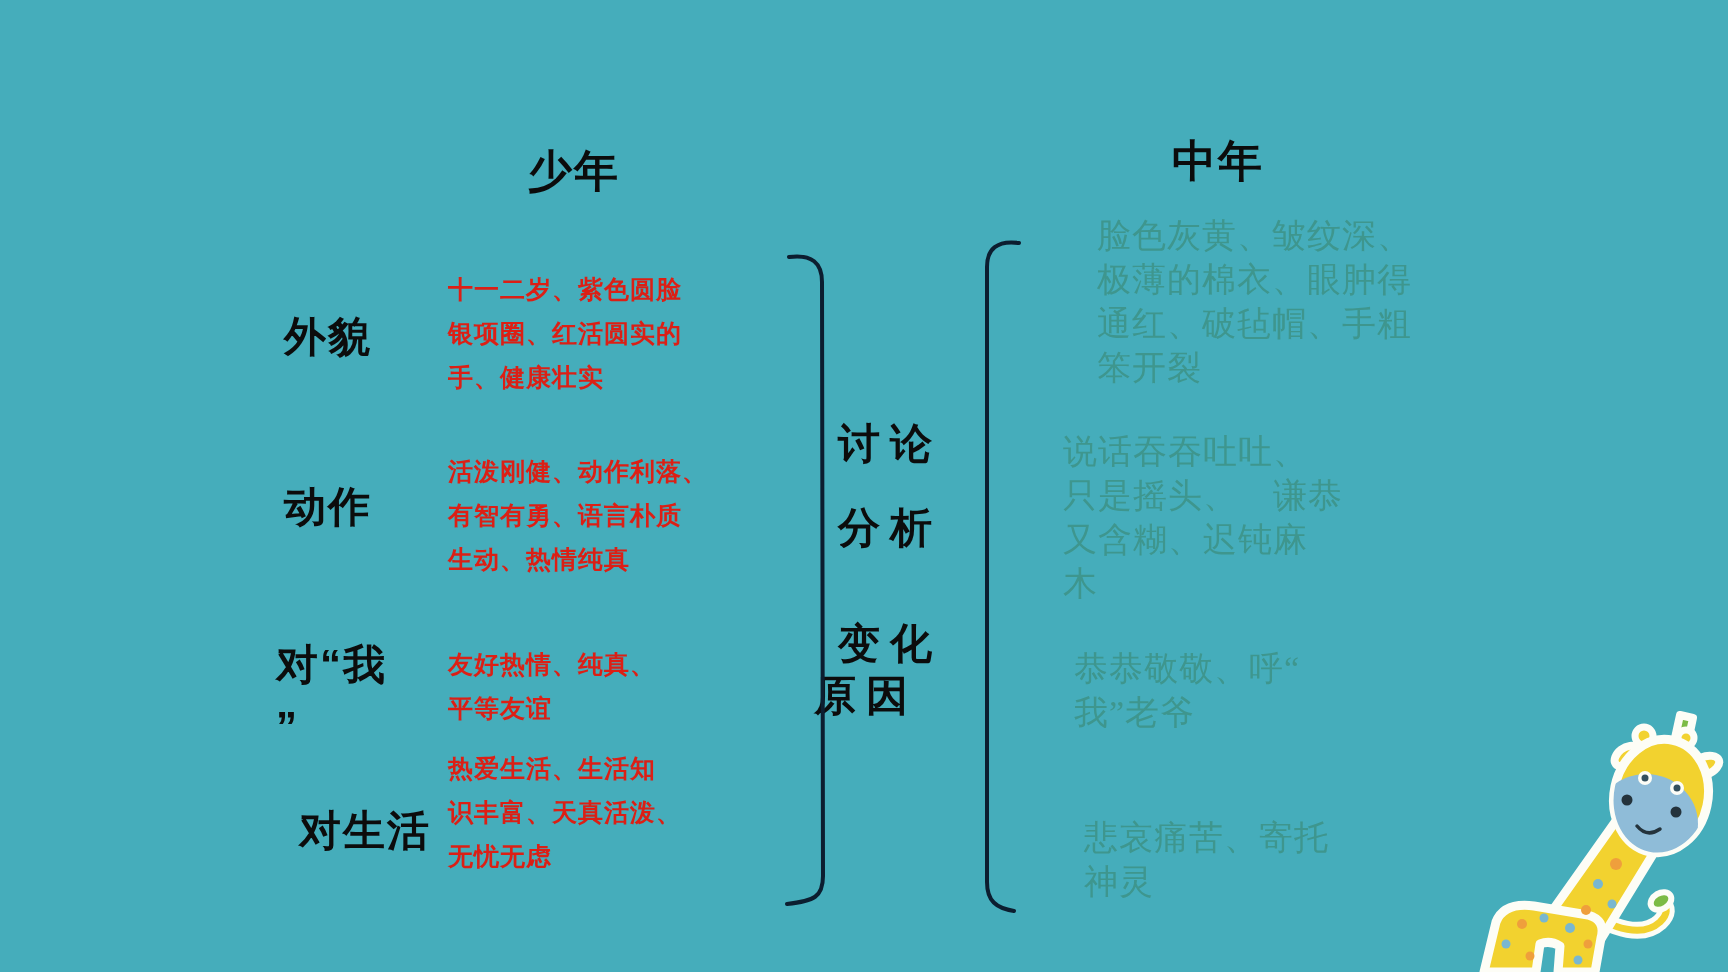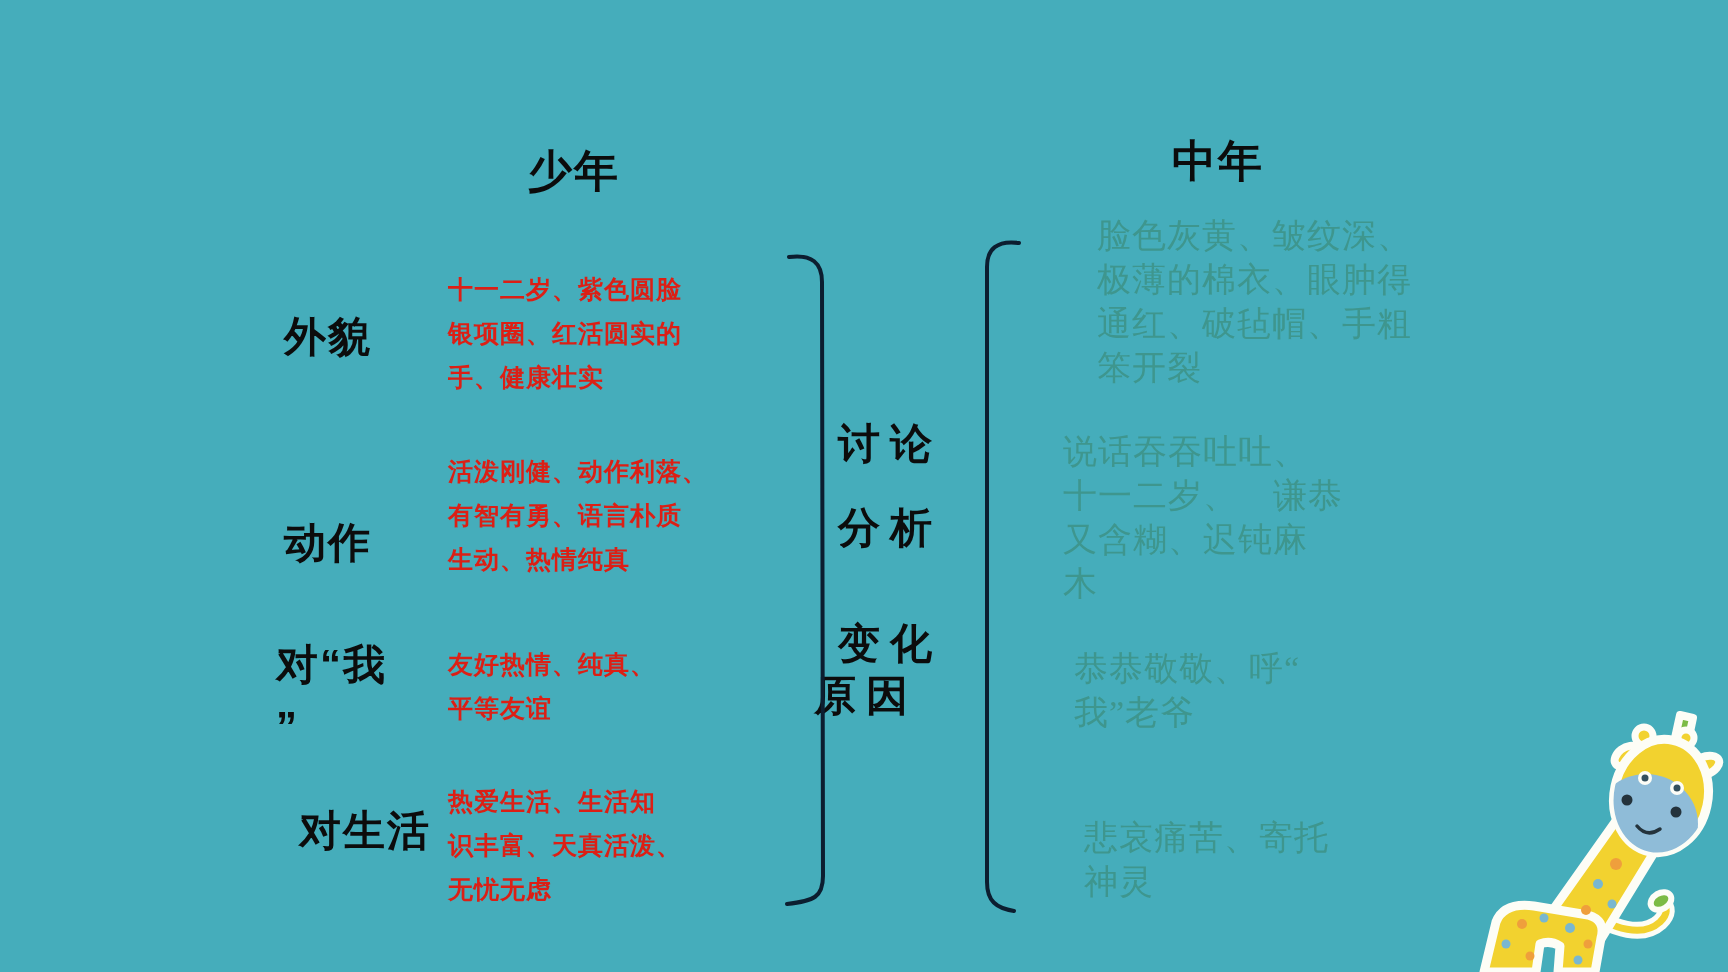--- a/index.html
+++ b/index.html
@@ -42,43 +42,43 @@
   svg.overlay{position:absolute;left:0;top:0;pointer-events:none;}
   #giraffe{position:absolute;left:1440px;top:652px;}
 </style>
 </head>
 <body>
 
 <div class="abs col-title" style="left:528px;top:142px;">少年</div>
 <div class="abs col-title" style="left:1172px;top:132px;">中年</div>
 
 <div class="abs row-label" style="left:284px;top:306px;">外貌</div>
-<div class="abs row-label" style="left:284px;top:476px;margin-top:36px;">动作</div>
+<div class="abs row-label" style="left:284px;top:476px;">动作</div>
 <div class="abs row-label" style="left:276px;top:634px;">对“我
 ”</div>
 <div class="abs row-label" style="left:274px;top:800px;margin-left:25px;">对生活</div>
 
 <div class="abs youth-block" style="left:448px;top:270px;">十一二岁、紫色圆脸
 银项圈、红活圆实的
 手、健康壮实</div>
 <div class="abs youth-block" style="left:448px;top:452px;">活泼刚健、动作利落、
 有智有勇、语言朴质
 生动、热情纯真</div>
 <div class="abs youth-block" style="left:448px;top:645px;">友好热情、纯真、
 平等友谊</div>
-<div class="abs youth-block" style="left:448px;top:782px;">热爱生活、生活知
+<div class="abs youth-block" style="left:448px;top:749px;">热爱生活、生活知
 识丰富、天真活泼、
 无忧无虑</div>
 
 <div class="abs mid-block" style="left:1097px;top:214px;">脸色灰黄、皱纹深、
 极薄的棉衣、眼肿得
 通红、破毡帽、手粗
 笨开裂</div>
 <div class="abs mid-block" style="left:1063px;top:430px;">说话吞吞吐吐、
-十一二岁、　谦恭
+只是摇头、　谦恭
 又含糊、迟钝麻
 木</div>
 <div class="abs mid-block" style="left:1074px;top:647px;">恭恭敬敬、呼“
 我”老爷</div>
 <div class="abs mid-block" style="left:1084px;top:816px;">悲哀痛苦、寄托
 神灵</div>
 
 <div class="abs discussion-word" style="left:838px;top:416px;text-align:center;">讨论</div>
 <div class="abs discussion-word" style="left:838px;top:500px;">分析</div>
 <div class="abs discussion-word" style="left:838px;top:584px;margin-top:32px;">变化</div>

